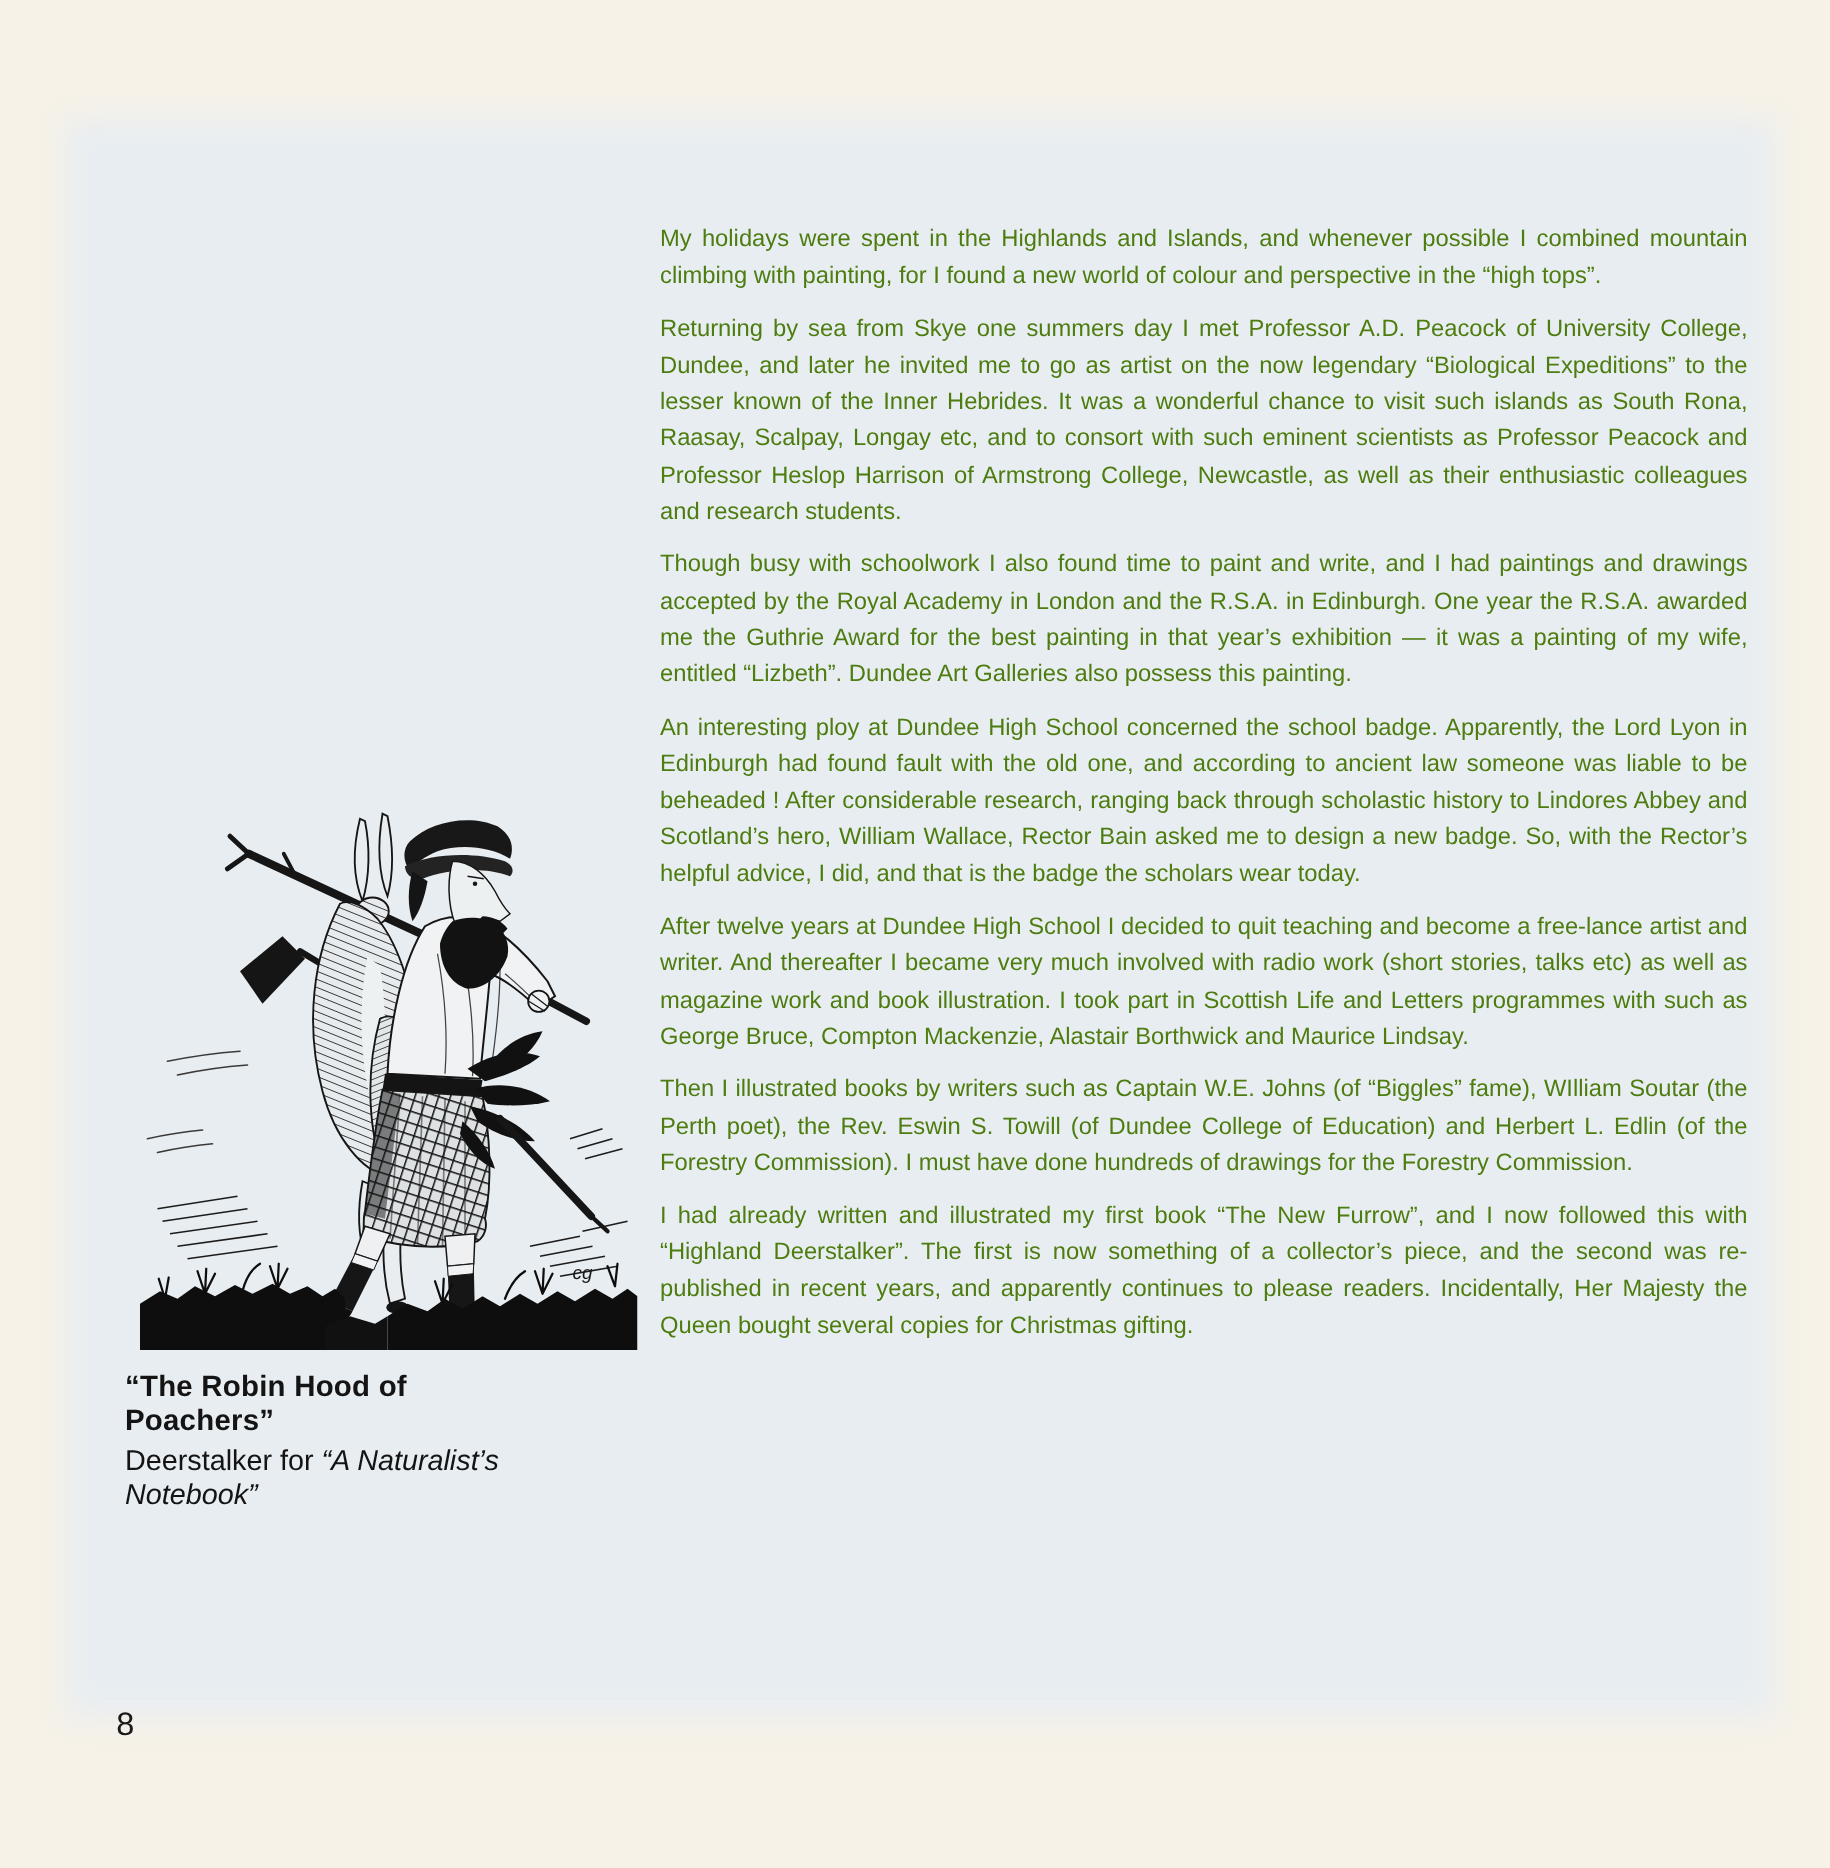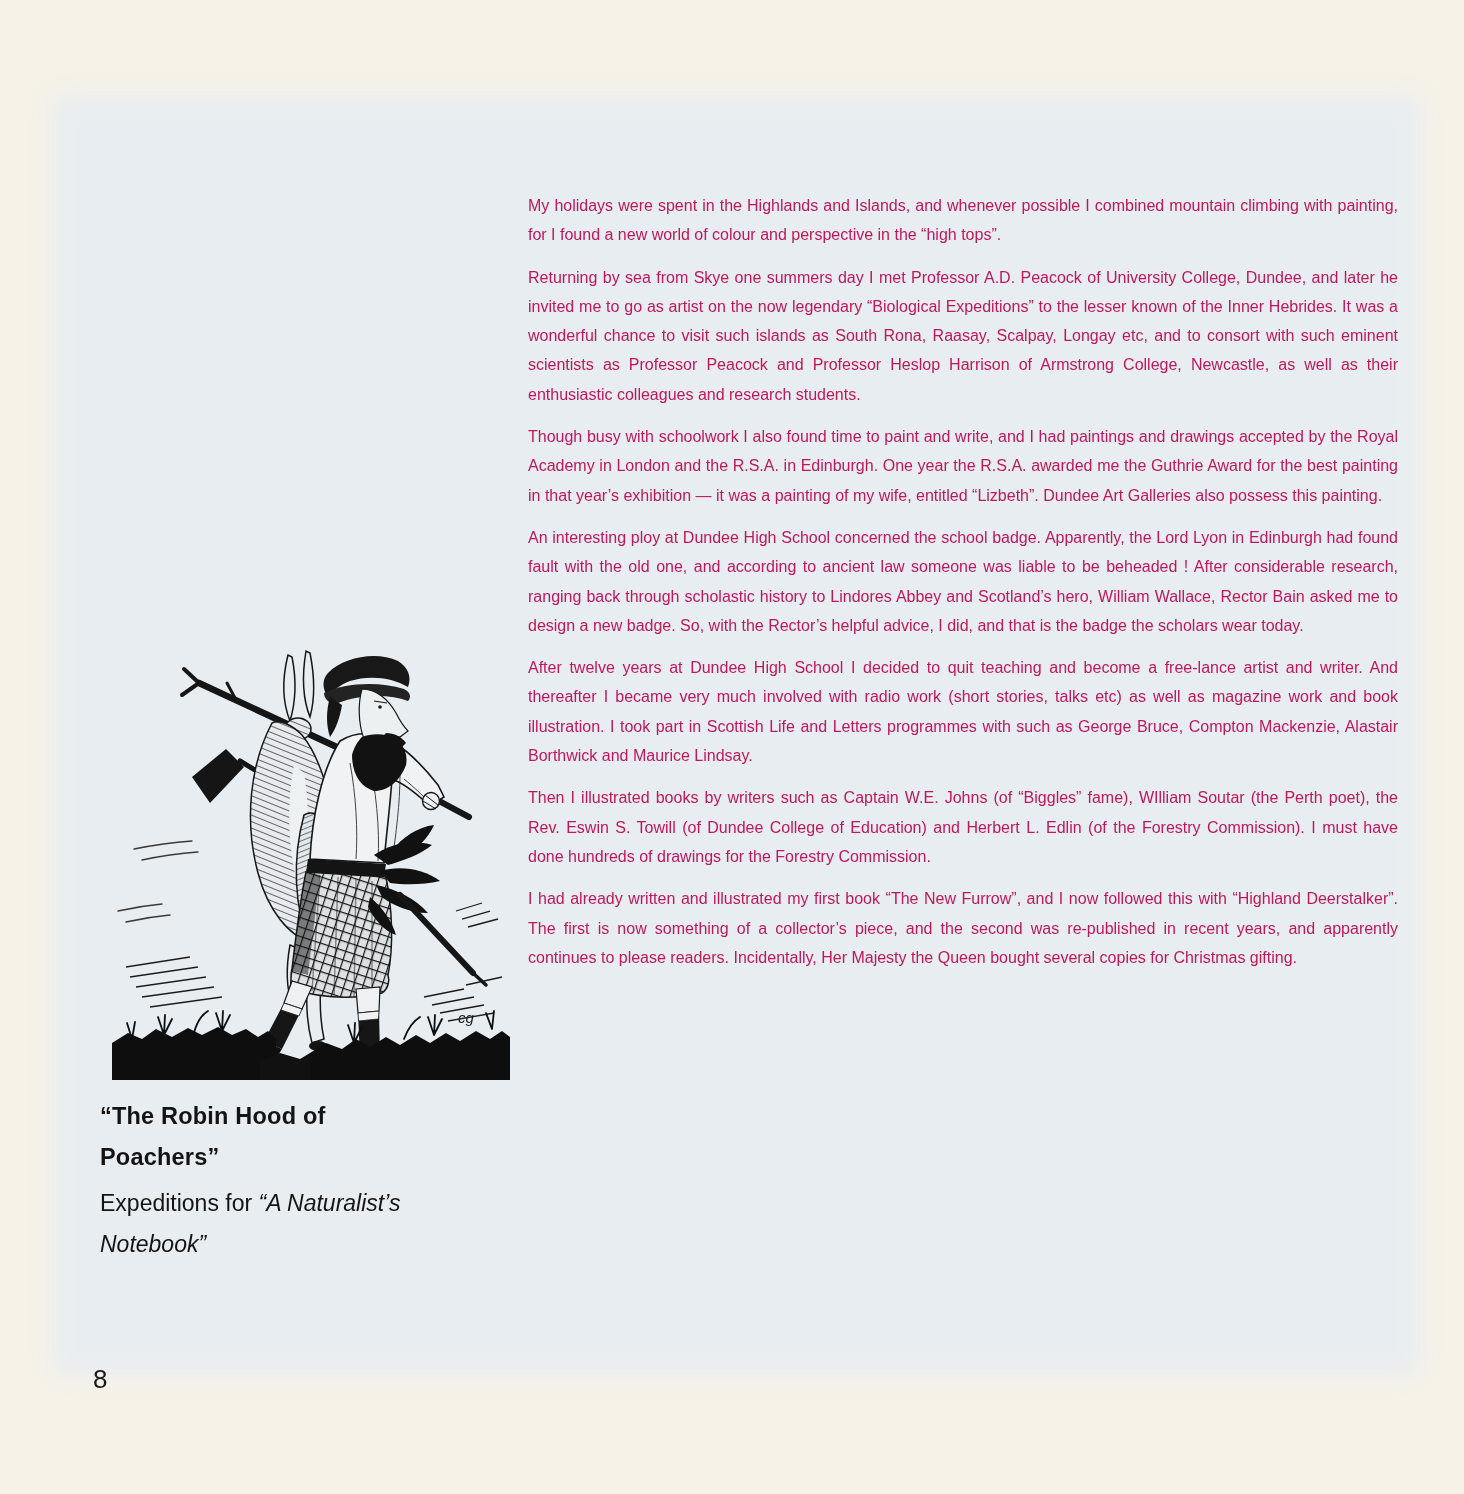--- a/index.html
+++ b/index.html
@@ -11,34 +11,34 @@
     color:#181818;
   }
   .page-tint{
     position:absolute;left:52px;top:96px;width:1368px;height:1278px;
     background:#e8edf1;
     filter:blur(12px);
   }
   .content{position:absolute;inset:0;}
   
   .text-col{
-    position:absolute;left:528px;top:191px;width:870px;
-    font-size:16px;line-height:29.3px;
+    position:absolute;left:528px;top:177px;width:870px;
+    font-size:19px;line-height:29.3px;
     text-align:justify;
-    color:#be185d;
+    color:#4d7c0f;
   }
   .text-col p{margin:0 0 13px 0;}
   
   .figure-wrap{
     position:absolute;left:104px;top:645px;width:406px;height:440px;
   }
   .figure-wrap svg{display:block;width:100%;height:100%;}
   .fig-caption{
     position:absolute;left:100px;top:1096px;width:336px;
-    font-size:23px;line-height:41px;color:#141414;
+    font-size:23px;line-height:27px;color:#141414;
   }
   .fig-caption .cap-title{
     font-weight:bold;font-size:23.5px;letter-spacing:.2px;margin:0 0 5px 0;
   }
   .fig-caption .cap-sub{margin:0;}
   .fig-caption .cap-work{font-style:italic;}
   .page-number{
     position:absolute;left:93px;top:1364px;
     font-size:26px;color:#1a1a1a;
   }
@@ -191,18 +191,18 @@
         <path d="M90 388 Q94 372 104 366"></path>
         <path d="M300 394 Q306 378 316 372"></path>
       </g>
 
       <text x="354" y="378" font-size="15" font-style="italic" fill="#1a1a1a">cg</text>
     </svg>
   </div>
 
   <div class="fig-caption">
     <p class="cap-title">“The Robin Hood of Poachers”</p>
-    <p class="cap-sub"><span>Expeditions for </span><span class="cap-work">“A Naturalist’s Notebook”</span></p>
+    <p class="cap-sub"><span>Deerstalker for </span><span class="cap-work">“A Naturalist’s Notebook”</span></p>
   </div>
 
   <div class="page-number">8</div>
 
 </div>
 
 </body></html>

